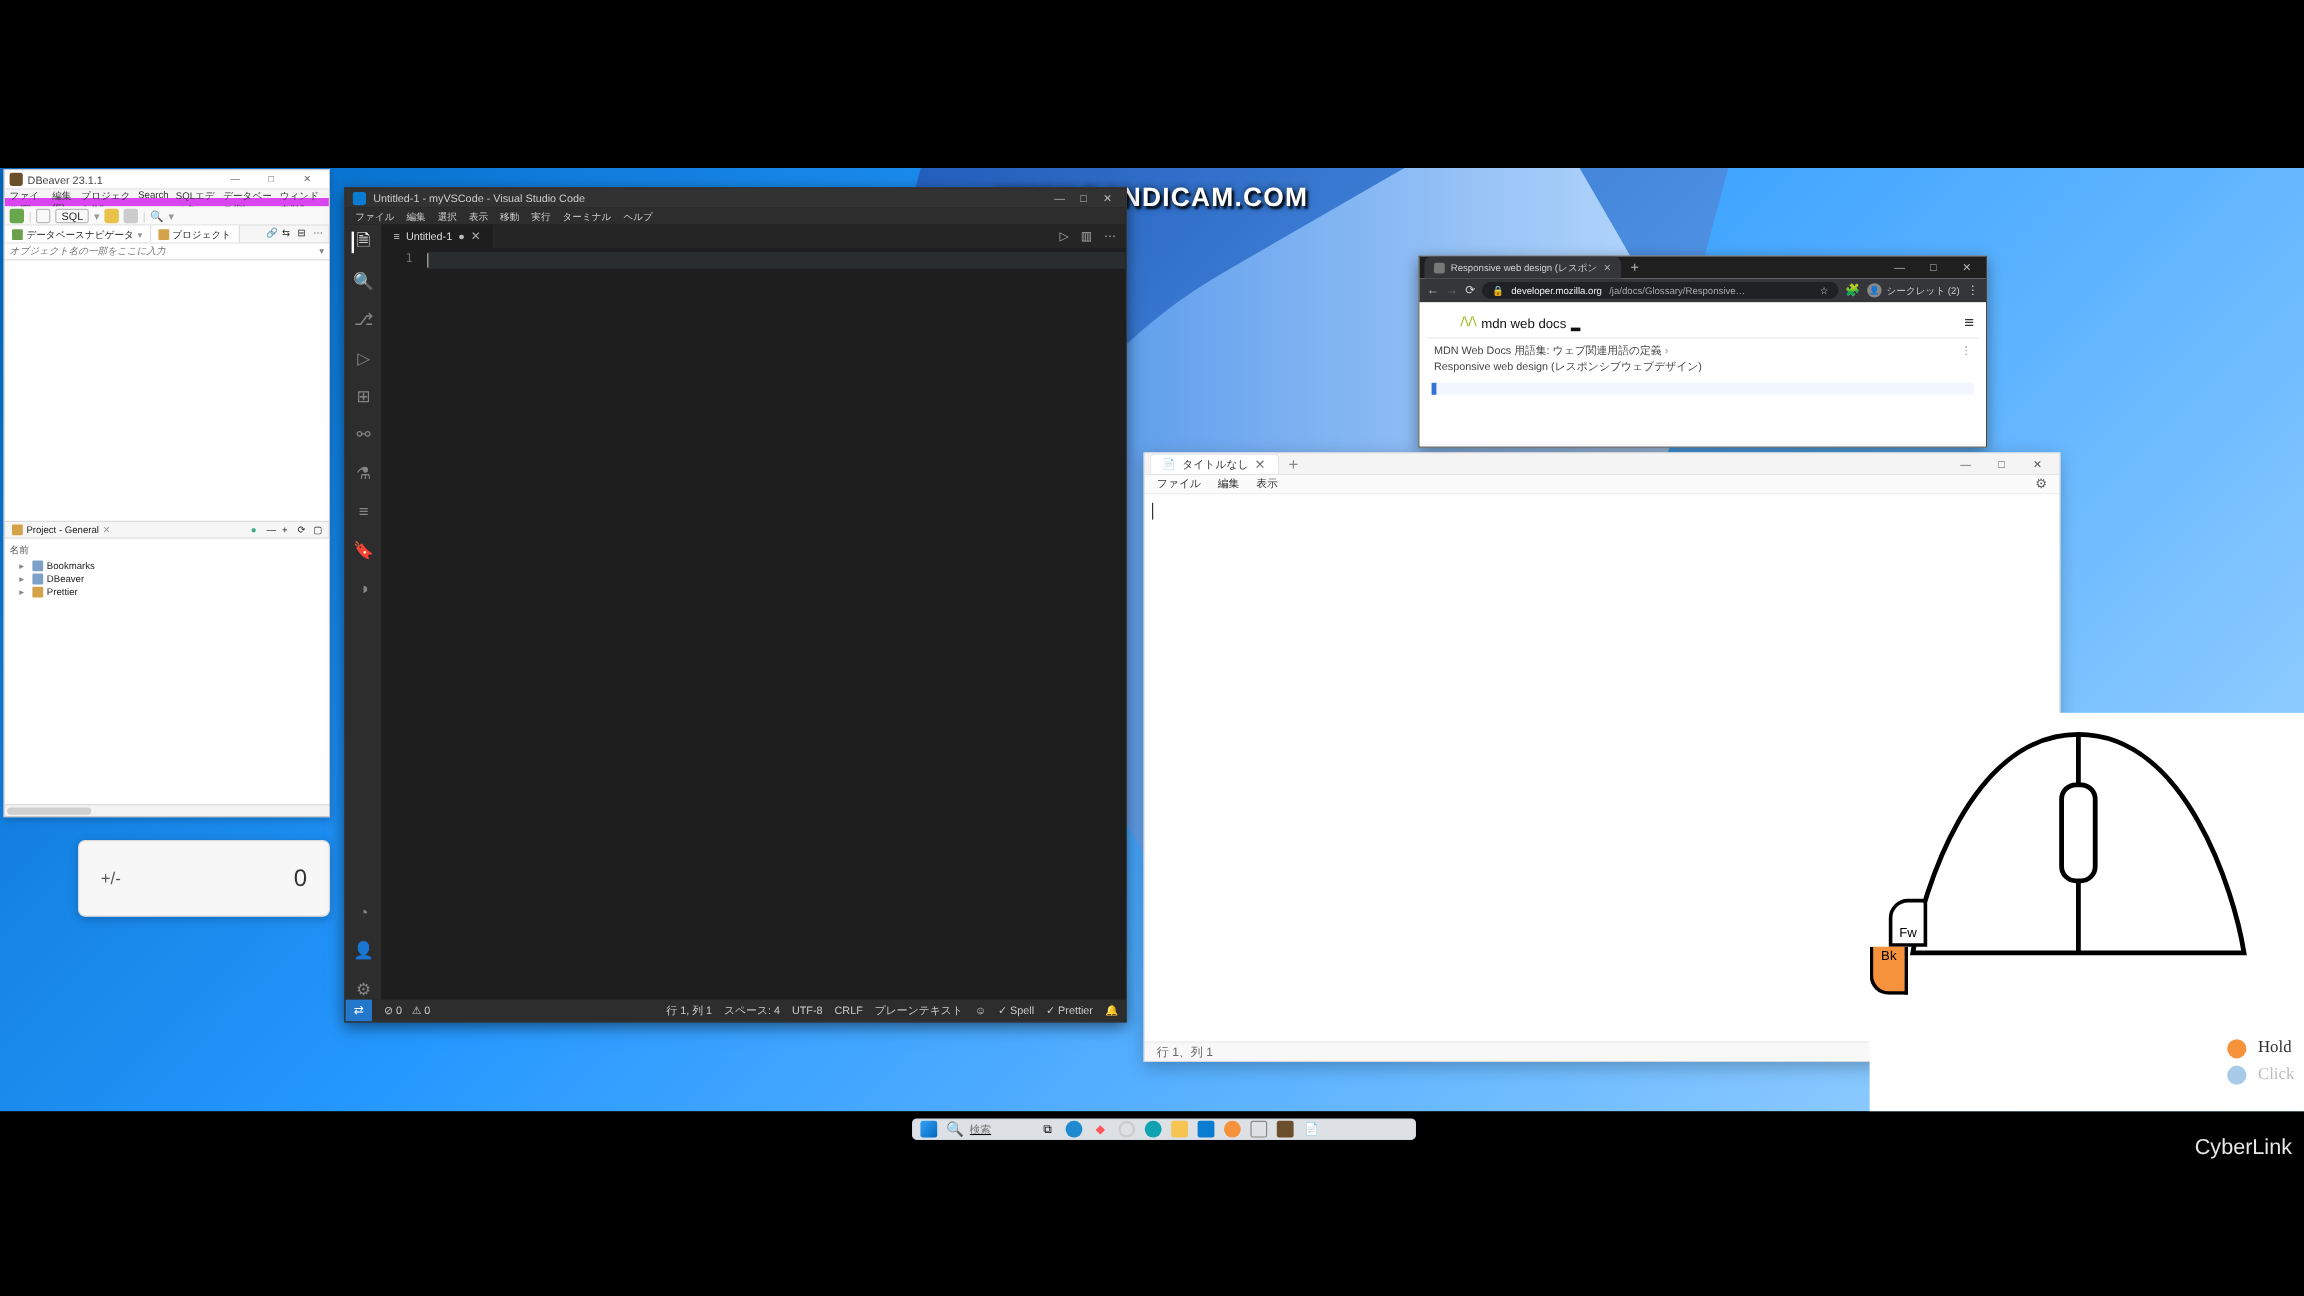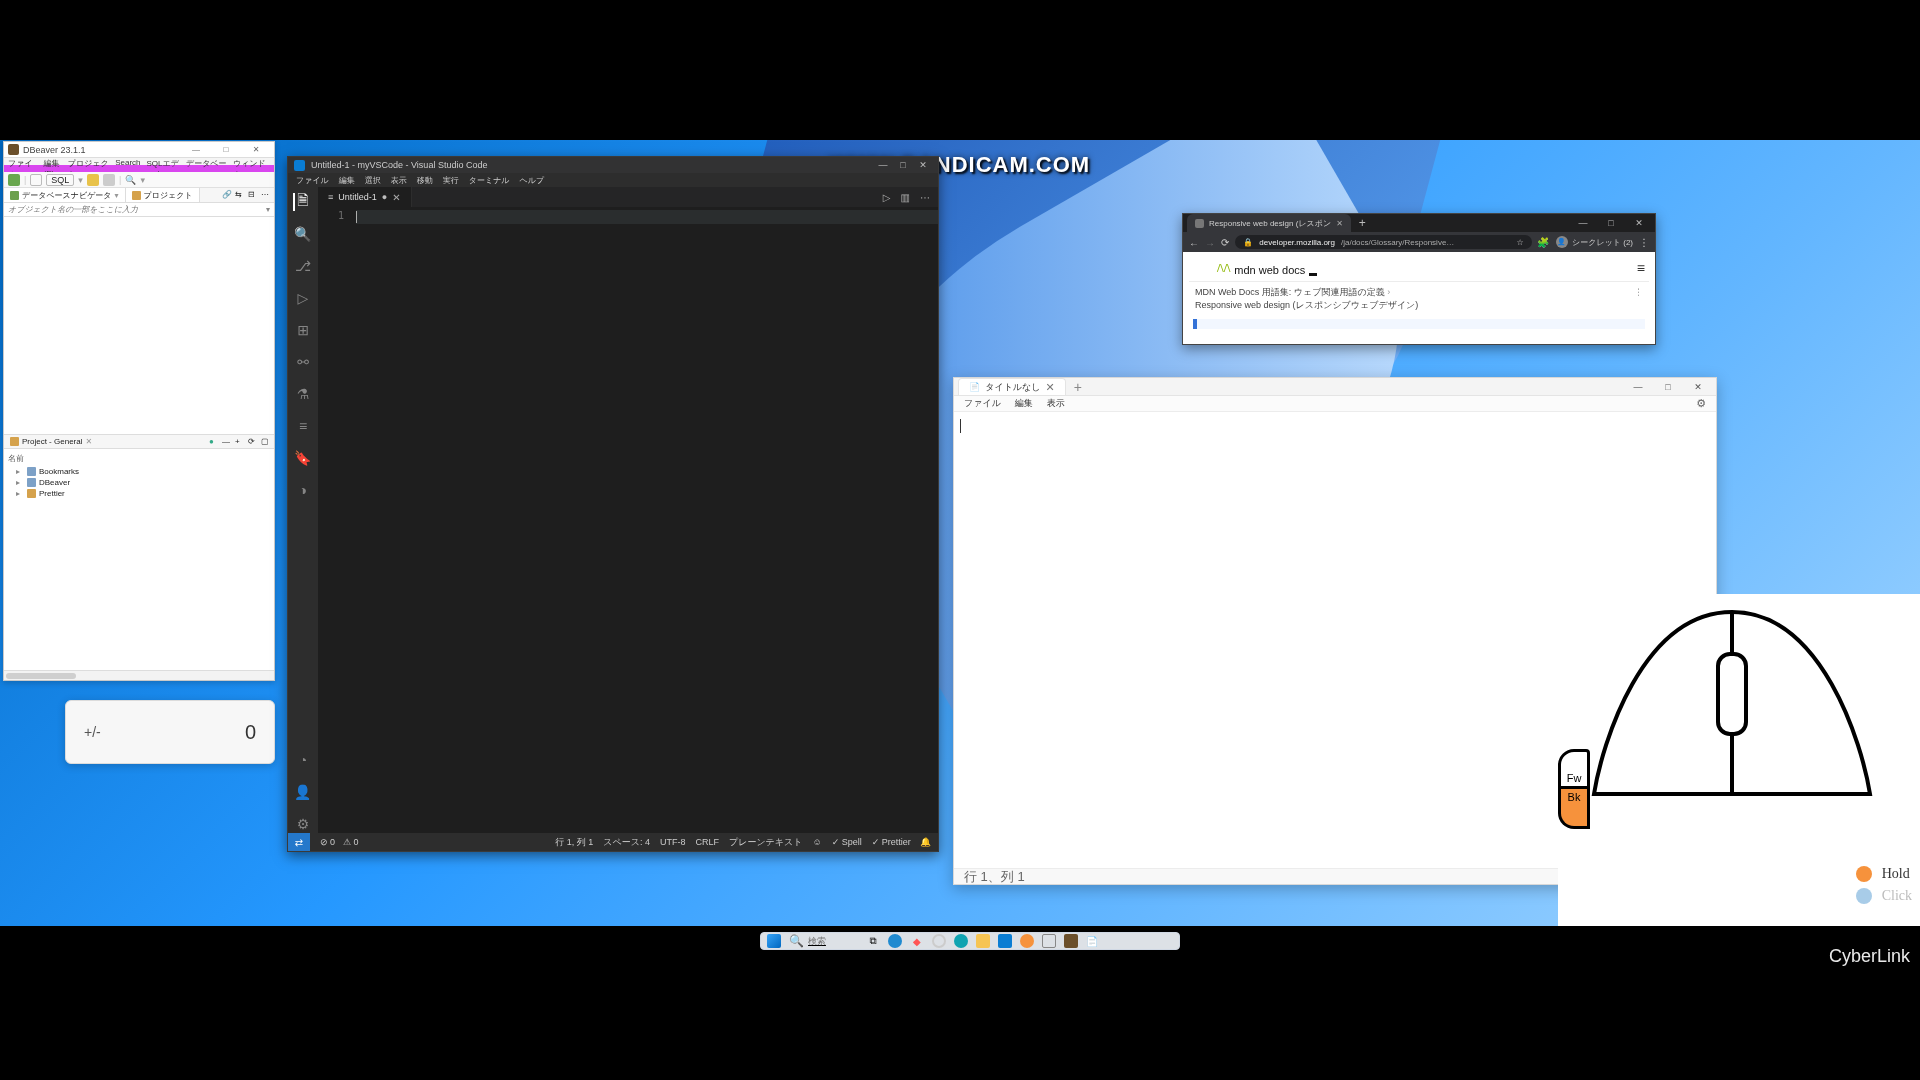--- a/index.html
+++ b/index.html
@@ -148,21 +148,21 @@
   .vs-status{height:18px;background:#2d2d2d;display:flex;align-items:center;padding:0 6px;font-size:9px;color:#ccc;gap:10px;position:relative;}
   .vs-status .remote{position:absolute;left:0;top:0;width:22px;height:18px;background:#2478cb;display:flex;align-items:center;justify-content:center;color:#fff;font-size:10px;}
   .vs-status .left{margin-left:26px;display:flex;gap:8px;}
   .vs-status .right{margin-left:auto;display:flex;gap:10px;align-items:center;}
   .vs-status .chk::before{content:"✓ ";}
 
   
   .chrome {
     position:absolute;
     left:1182px; top:213px;
-    width:474px;height:132px;
+    width:474px;height:160px;
     background:#fff;border:1px solid #444;
     box-shadow:0 4px 12px rgba(0,0,0,.4);
     display:flex;flex-direction:column;
   }
   .chr-tabs{height:18px;background:#1f1f20;display:flex;align-items:center;padding:0 4px;gap:4px;}
   .chr-tab{background:#35363a;color:#cfcfcf;border-radius:6px 6px 0 0;height:100%;display:flex;align-items:center;gap:5px;padding:0 8px;font-size:8px;min-width:140px;}
   .chr-tab .favicon{width:9px;height:9px;background:#777;border-radius:2px;}
   .chr-tab .cl{margin-left:auto;color:#aaa;}
   .chr-add{color:#bbb;font-size:12px;padding:0 4px;}
   .chr-wc{margin-left:auto;display:flex;gap:4px;color:#bbb;font-size:9px;}
@@ -198,33 +198,33 @@
   }
   .np-title{height:18px;background:#f4f4f4;display:flex;align-items:center;padding:0 4px;border-bottom:1px solid #e4e4e4;}
   .np-tab{background:#fff;border:1px solid #e4e4e4;border-bottom:none;border-radius:4px 4px 0 0;height:100%;display:flex;align-items:center;gap:5px;padding:0 10px;font-size:9px;color:#333;}
   .np-tab .cl{color:#777;font-size:11px;}
   .np-add{color:#888;font-size:14px;padding:0 8px;}
   .np-wc{margin-left:auto;display:flex;gap:2px;}
   .np-wc span{width:28px;text-align:center;color:#555;font-size:9px;}
   .np-menu{height:16px;display:flex;align-items:center;gap:14px;padding:0 10px;font-size:9px;color:#333;border-bottom:1px solid #ececec;background:#fbfbfb;}
   .np-menu .gear{margin-left:auto;color:#666;font-size:11px;}
   .np-text{flex:1;background:#fff;padding:6px;font-size:12px;}
-  .np-status{height:16px;border-top:1px solid #ececec;background:#f8f8f8;display:flex;align-items:center;padding:0 10px;font-size:13px;color:#666;gap:10px;}
+  .np-status{height:16px;border-top:1px solid #ececec;background:#f8f8f8;display:flex;align-items:center;padding:0 10px;font-size:10px;color:#666;gap:10px;}
   .np-status .right{margin-left:auto;display:flex;gap:12px;}
 
   
   .mouse-ov{
     position:absolute;
     left:1558px;top:594px;
     width:362px;height:332px;
     background:#fff;
   }
   .mouse-svg{position:absolute;left:24px;top:10px;}
   .side-btns{position:absolute;left:0;top:155px;}
-  .side-fw{width:32px;height:40px;border:3px solid #000;border-top-left-radius:16px;border-top-right-radius:4px;display:flex;align-items:flex-end;justify-content:center;font-size:11px;padding-bottom:2px;background:#fff;}
+  .side-fw{width:32px;height:40px;border:3px solid #000;border-top-left-radius:16px;border-top-right-radius:4px;display:flex;align-items:flex-end;justify-content:center;font-size:11px;padding-bottom:2px;background:#fff;margin-left:16px;}
   .side-bk{width:32px;height:40px;border:3px solid #000;border-bottom-left-radius:16px;border-top:none;background:#f6923c;display:flex;align-items:flex-start;justify-content:center;font-size:11px;padding-top:2px;color:#000;}
   .legend{position:absolute;right:8px;bottom:16px;font-size:14px;color:#333;font-family:Liberation Serif, serif;}
   .legend .row{display:flex;align-items:center;gap:10px;margin:6px 0;}
   .legend .dot{width:16px;height:16px;border-radius:50%;}
   .legend .hold{background:#f6923c;}
   .legend .click{background:#a8cce8;}
   .legend .click-lbl{color:#bcbcbc;}
 
   
   .pd-water{

